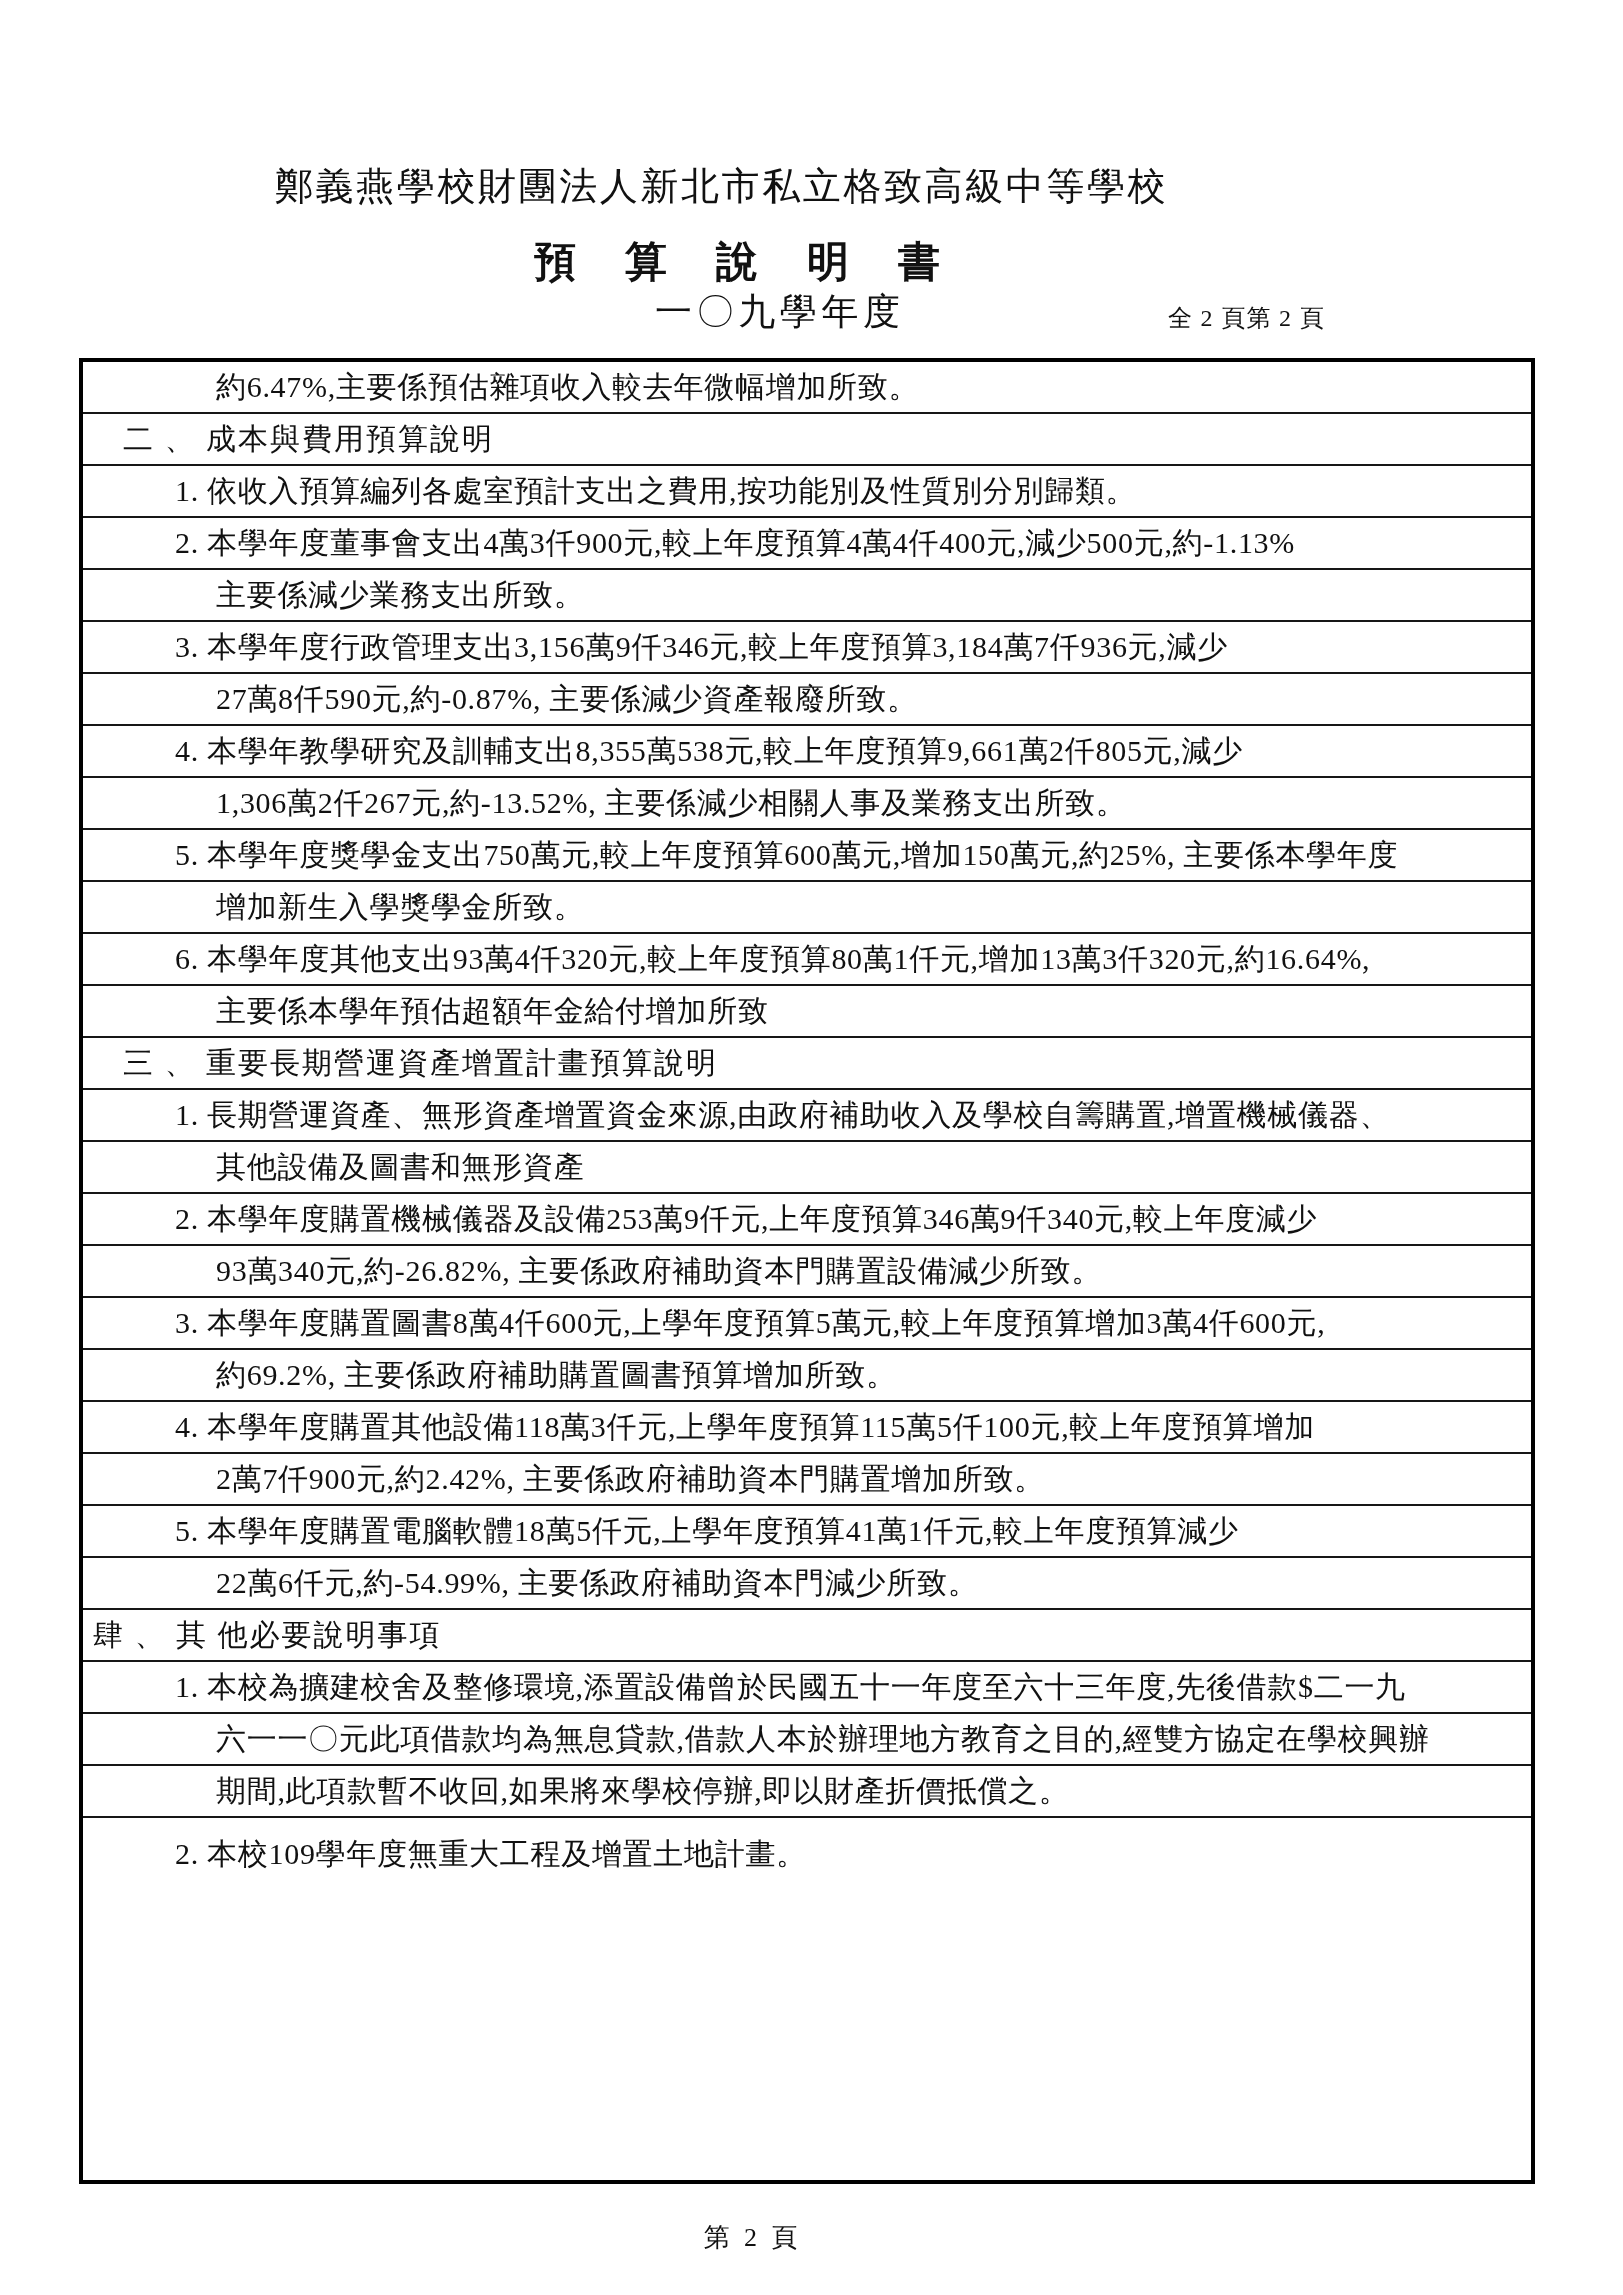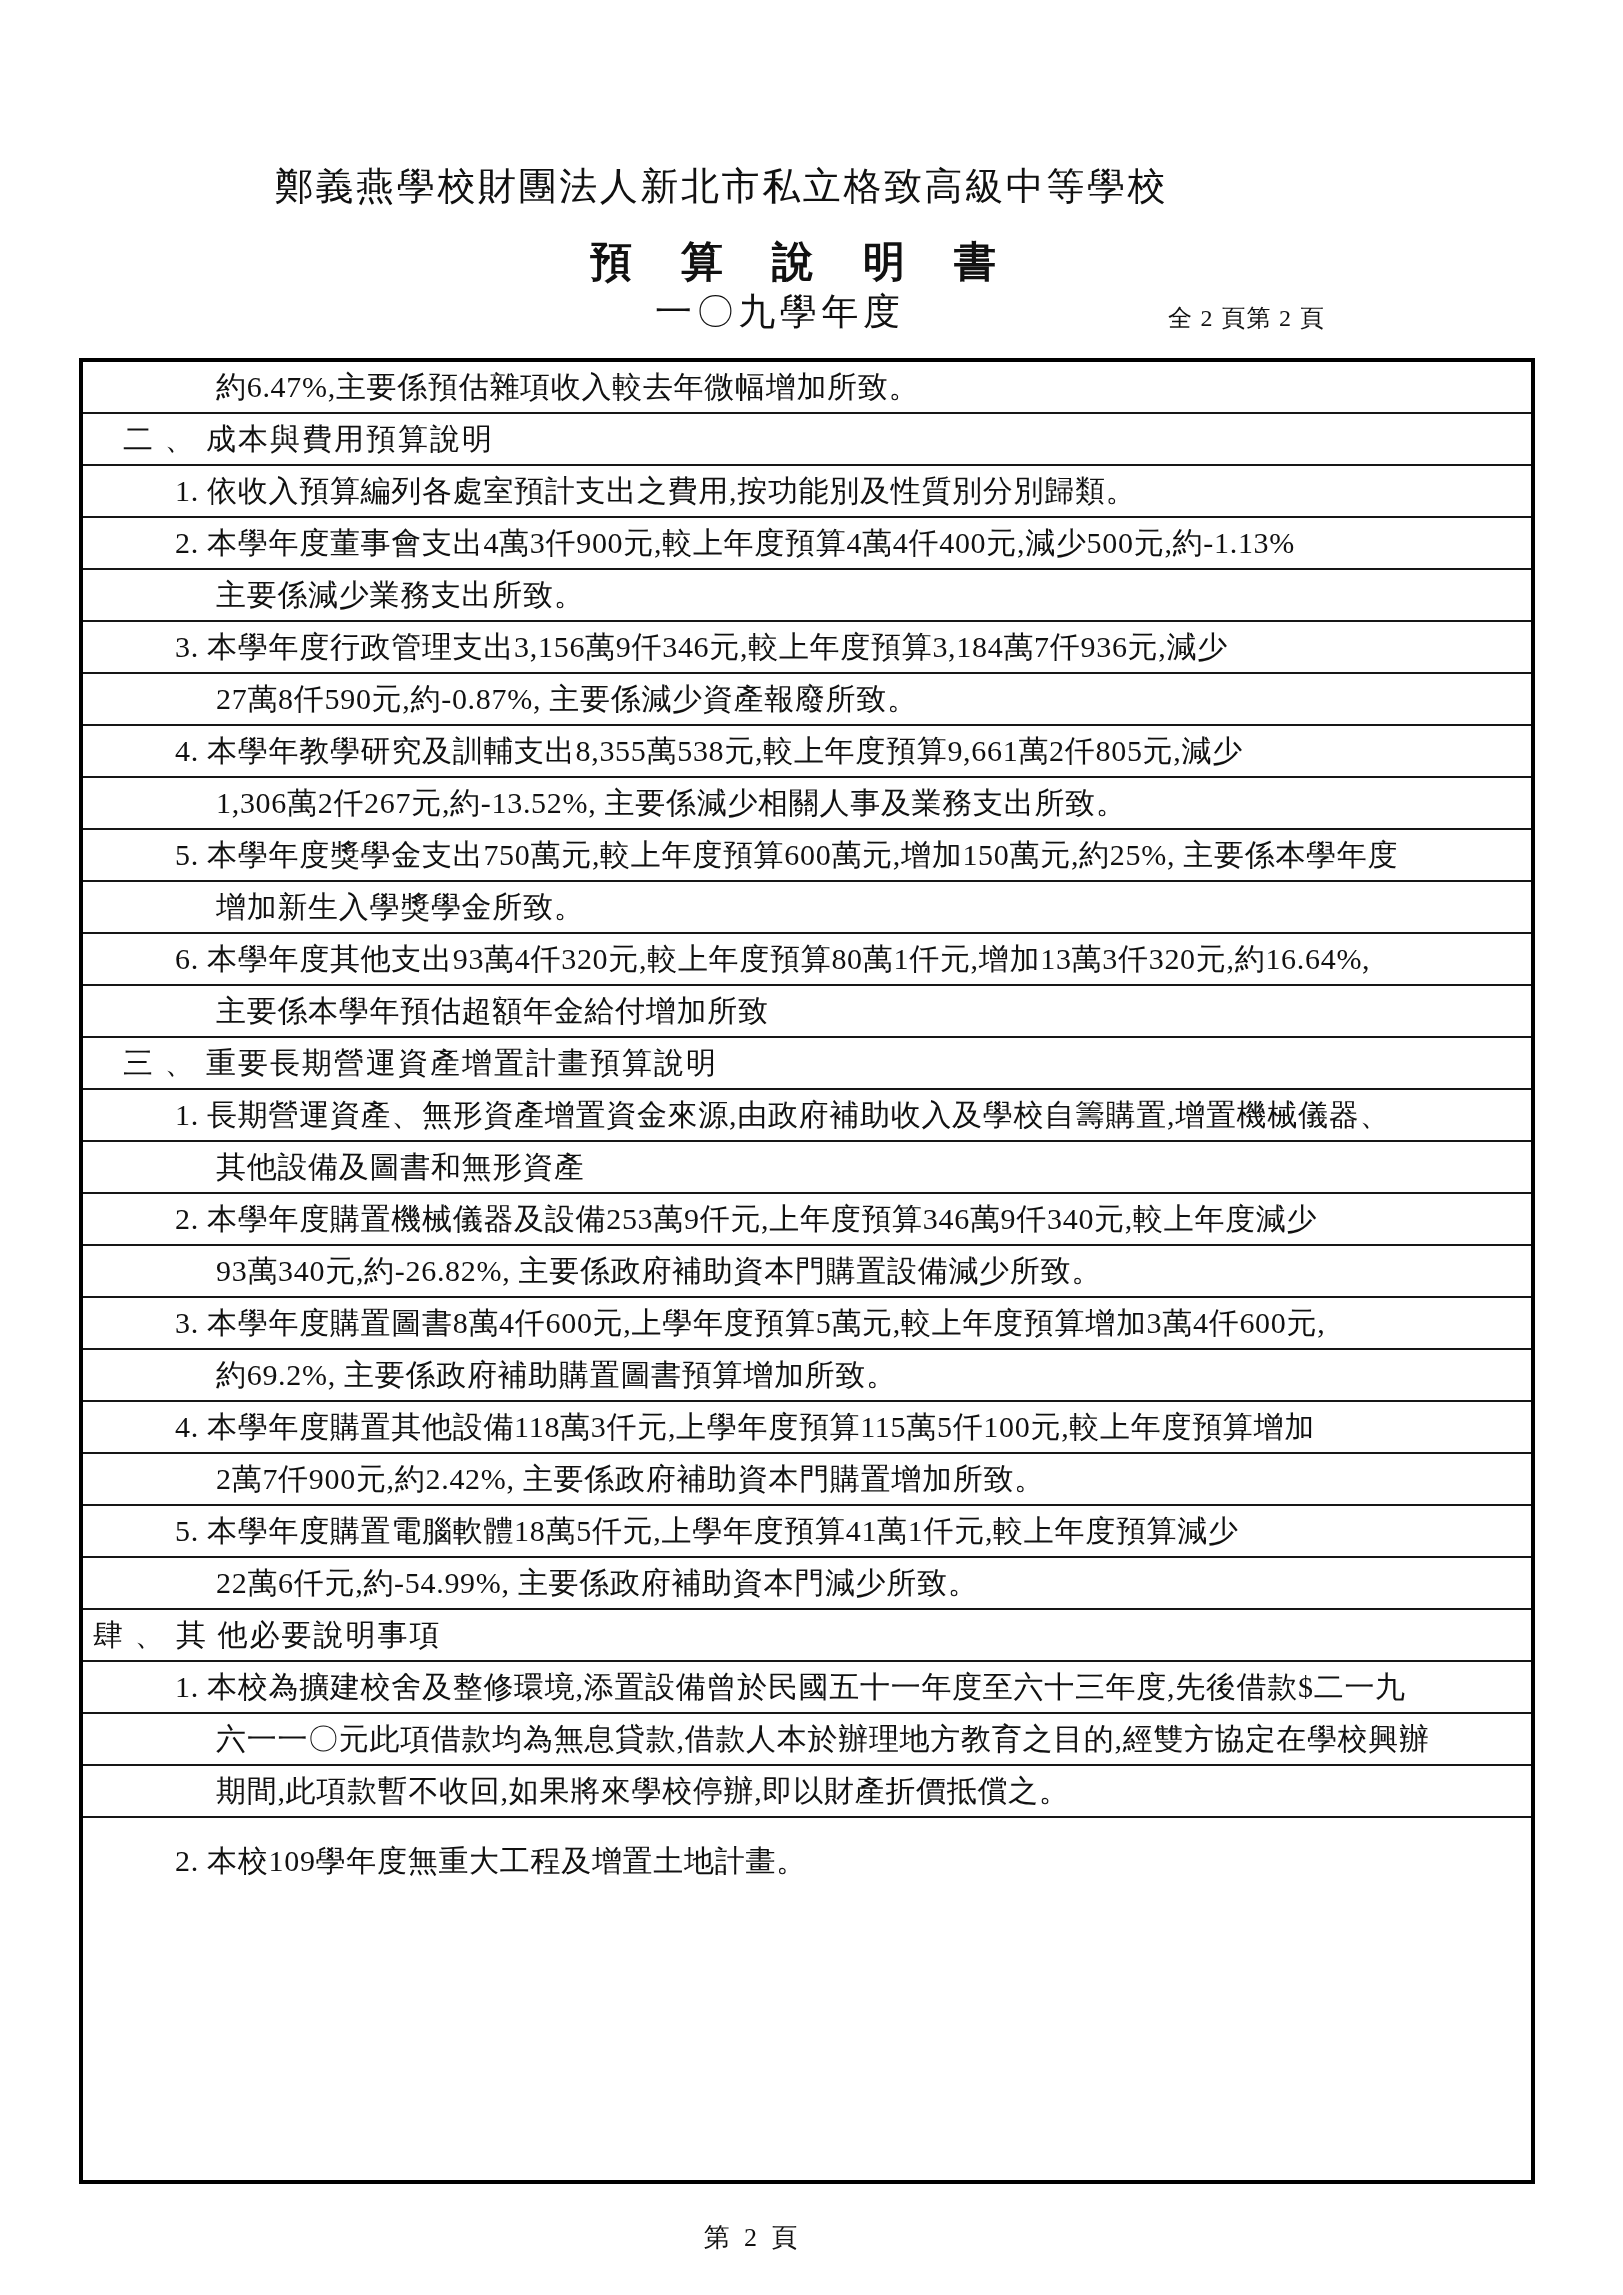--- a/index.html
+++ b/index.html
@@ -11,21 +11,21 @@
     color:#111111;
     overflow:hidden;
   }
   
   .school-name{
     position:absolute;left:275px;top:161px;
     font-size:38px;letter-spacing:2.6px;white-space:nowrap;
     font-weight:500;
   }
   .doc-title{
-    position:absolute;left:590px;top:234px;
+    position:absolute;left:534px;top:234px;
     font-size:42px;font-weight:bold;letter-spacing:49px;white-space:nowrap;
   }
   .academic-year{
     position:absolute;left:655px;top:287px;
     font-size:37px;letter-spacing:4.6px;white-space:nowrap;
   }
   .page-info{
     position:absolute;left:1168px;top:302px;
     font-size:24px;letter-spacing:1.3px;white-space:nowrap;
   }
@@ -40,21 +40,21 @@
   }
   .row{
     height:52px;flex:0 0 auto;
     border-bottom:2px solid #161616;
     box-sizing:border-box;
     display:flex;align-items:center;
     font-size:30px;letter-spacing:0.7px;
     white-space:nowrap;overflow:hidden;
   }
   .row:last-child{border-bottom:none;}
-  .row.tall{flex:1 1 auto;align-items:flex-start;padding-top:23px;}
+  .row.tall{flex:1 1 auto;align-items:flex-start;padding-top:16px;}
   .row.section{padding-left:40px;letter-spacing:2px;}
   .row.section-flush{padding-left:10px;letter-spacing:2px;}
   .row.item{padding-left:92px;}
   .row.cont{padding-left:133px;}
   
   .footer{
     position:absolute;left:0;top:2220px;width:1505px;
     text-align:center;font-size:26px;letter-spacing:3.9px;
   }
 </style>

